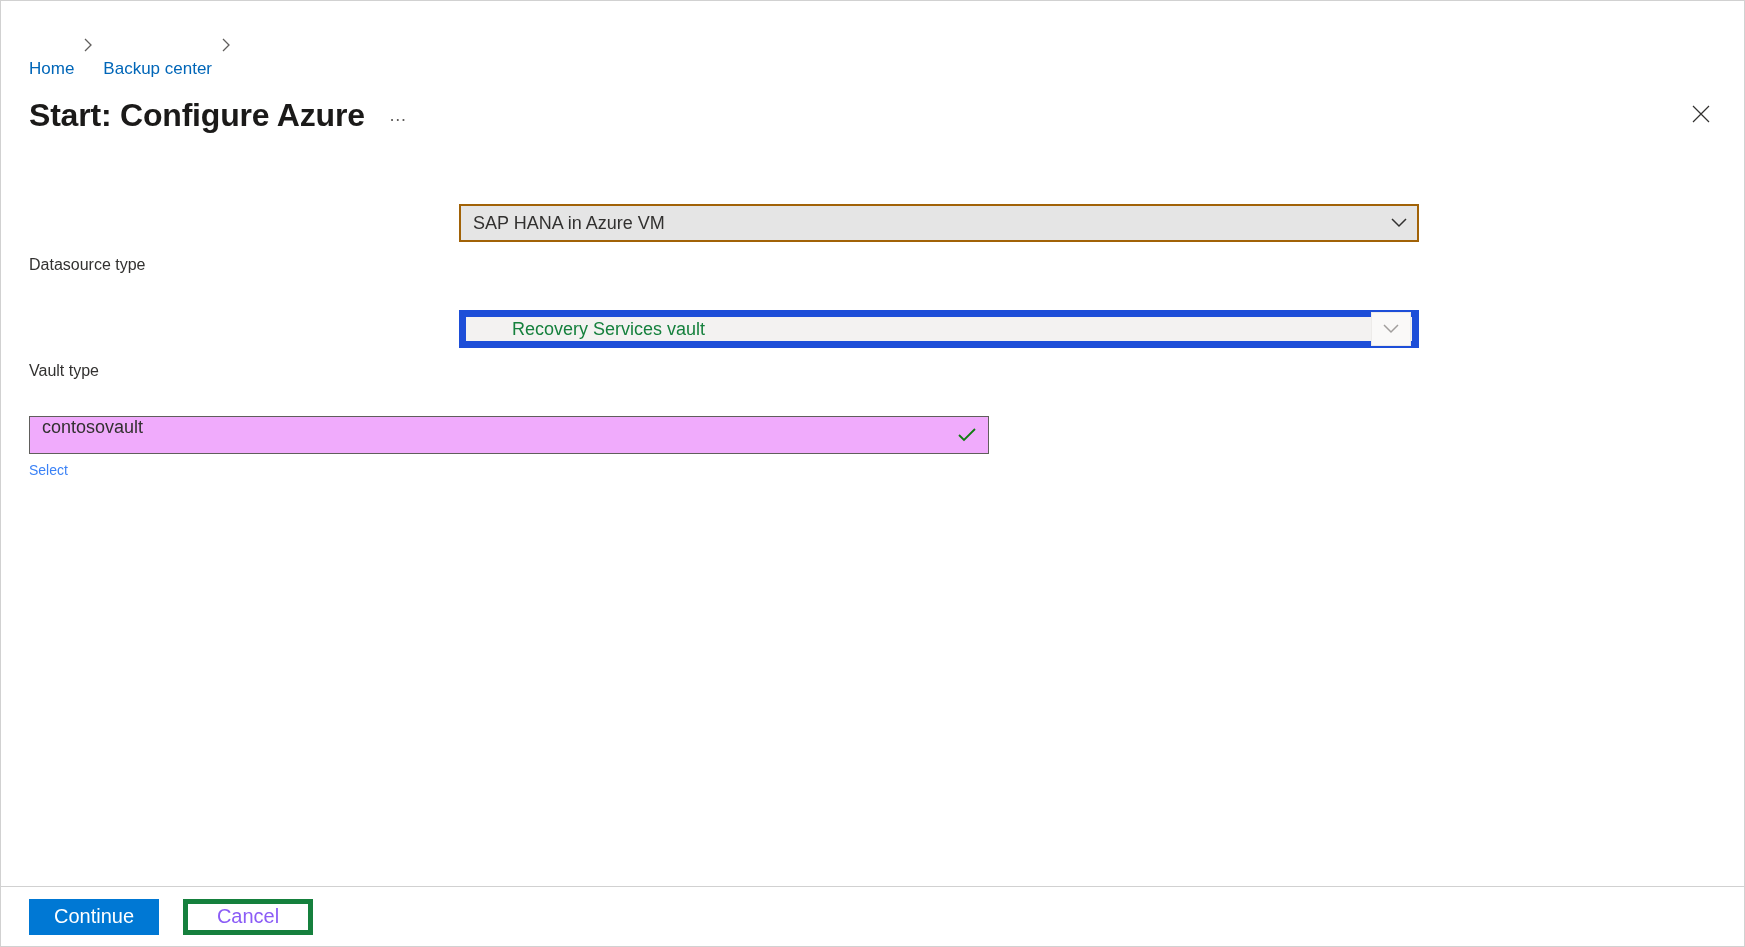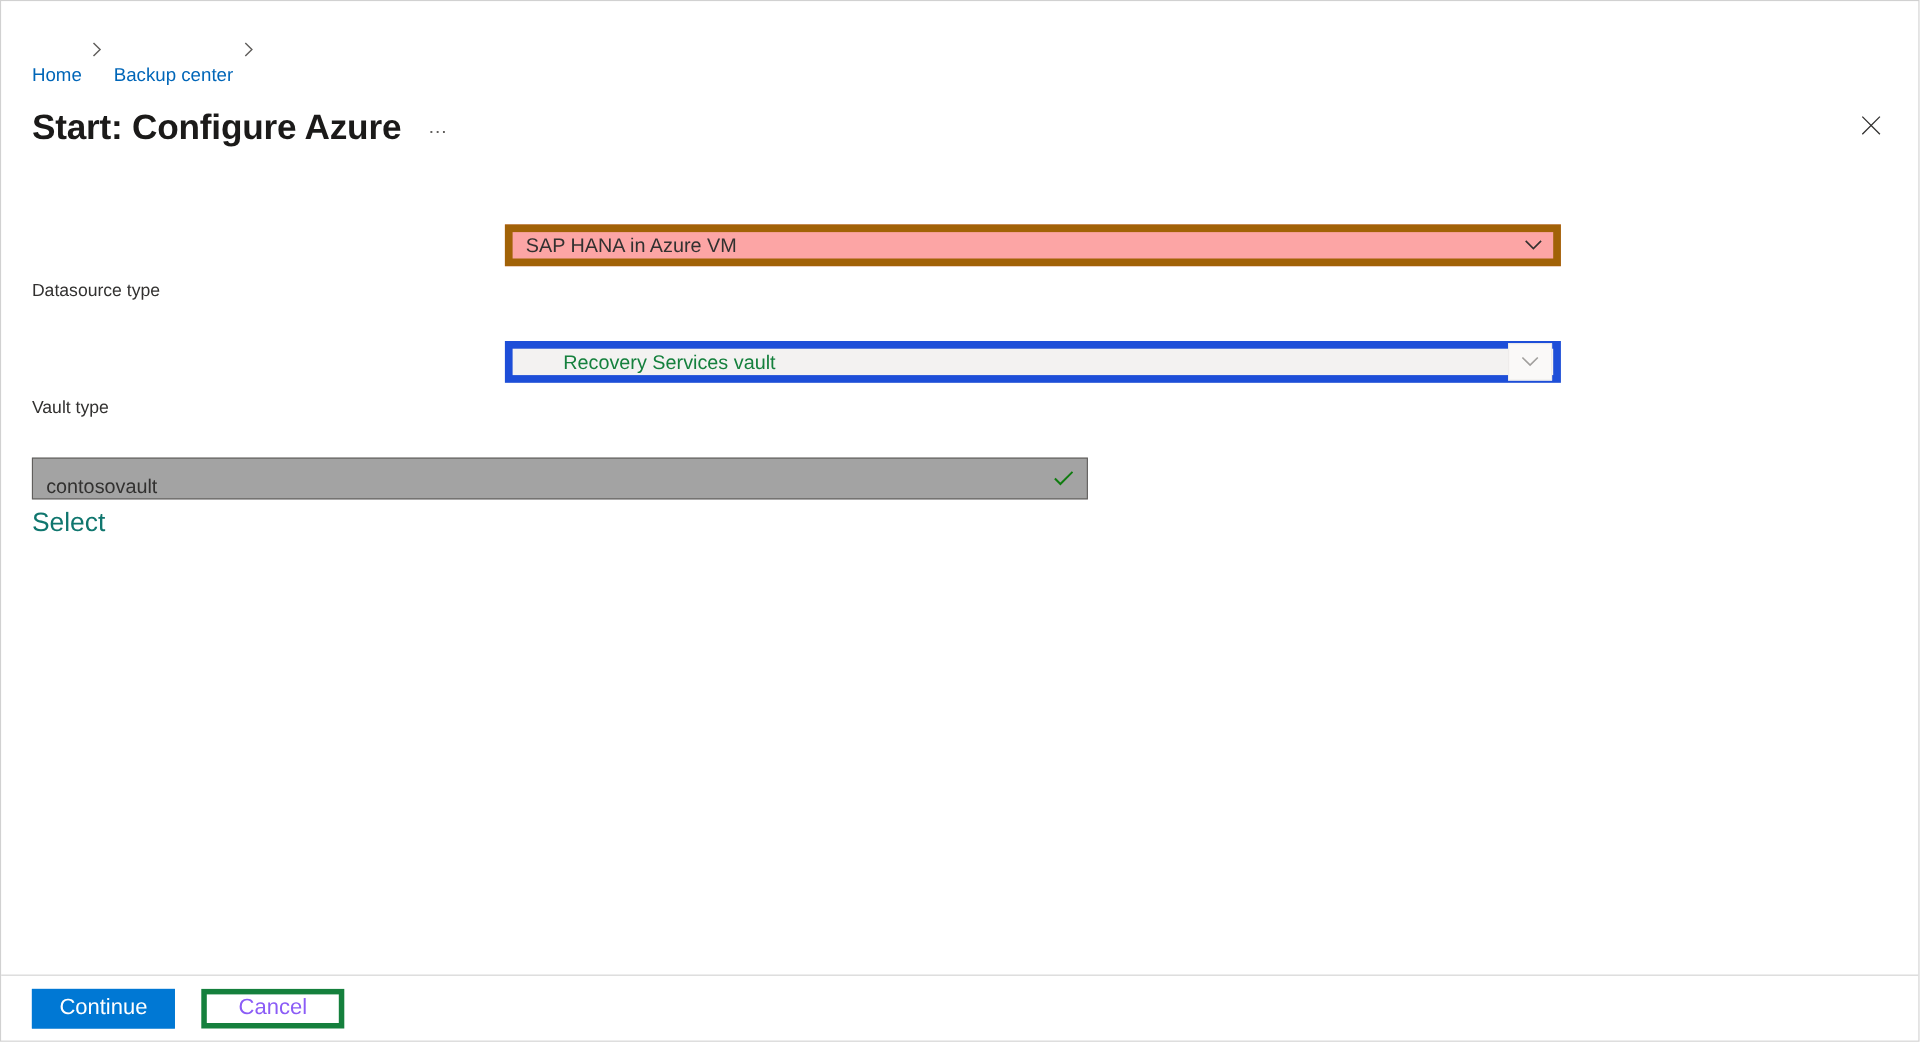--- a/index.html
+++ b/index.html
@@ -93,22 +93,22 @@
       margin-left: 2px;
     }
     .form-field-wrap {
       flex: 1;
       max-width: 960px;
     }
     .select-field {
       position: relative;
       width: 100%;
       height: 38px;
-      border: 7px solid #a16207;
-      background: #fca5a5;
+      border: 2px solid #a16207;
+      background: #e5e5e5;
       display: flex;
       align-items: center;
       padding: 0 40px 0 12px;
       font-size: 18px;
       color: #323130;
       cursor: pointer;
     }
     .select-field.disabled {
       background: #f3f2f1;
       border: 7px solid #1d4ed8;
@@ -142,44 +142,44 @@
       justify-content: center;
     }
     .select-field.disabled .select-chevron svg {
       stroke: #a19f9d;
     }
     .input-field {
       position: relative;
       width: 100%;
       height: 38px;
       border: 1px solid #605e5c;
-      background: #a3a3a3;
-      display: flex;
-      align-items: flex-end;
+      background: #f0abfc;
+      display: flex;
+      align-items: flex-start;
       padding: 0 40px 0 12px;
       font-size: 18px;
       color: #323130;
     }
     .check-icon {
       position: absolute;
       right: 12px;
       top: 50%;
       transform: translateY(-50%);
       display: flex;
     }
     .check-icon svg {
       width: 18px;
       height: 14px;
       stroke: #107c10;
       stroke-width: 1.8;
       fill: none;
     }
     .select-link {
-      color: #0f766e;
-      font-size: 24px;
+      color: #3b82f6;
+      font-size: 14px;
       text-decoration: none;
       cursor: pointer;
       display: inline-block;
       margin-top: 8px;
     }
     .footer-bar {
       position: absolute;
       bottom: 0;
       left: 0;
       right: 0;

